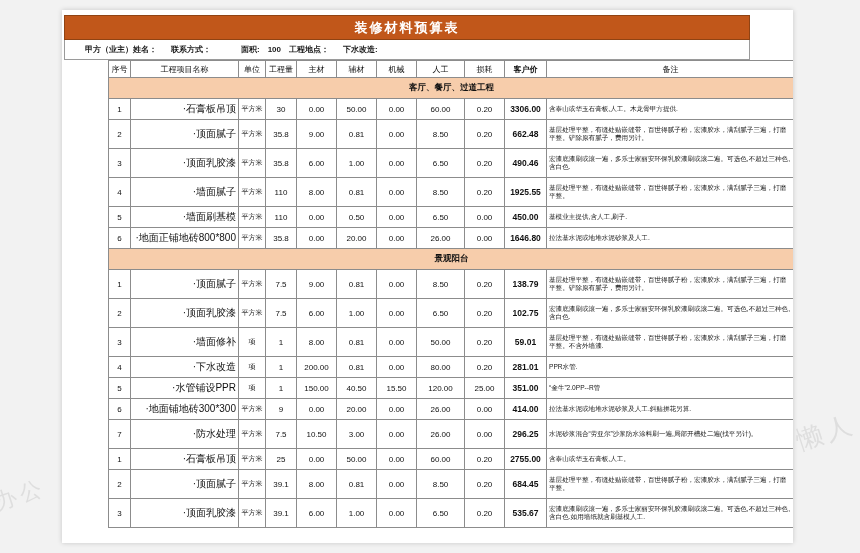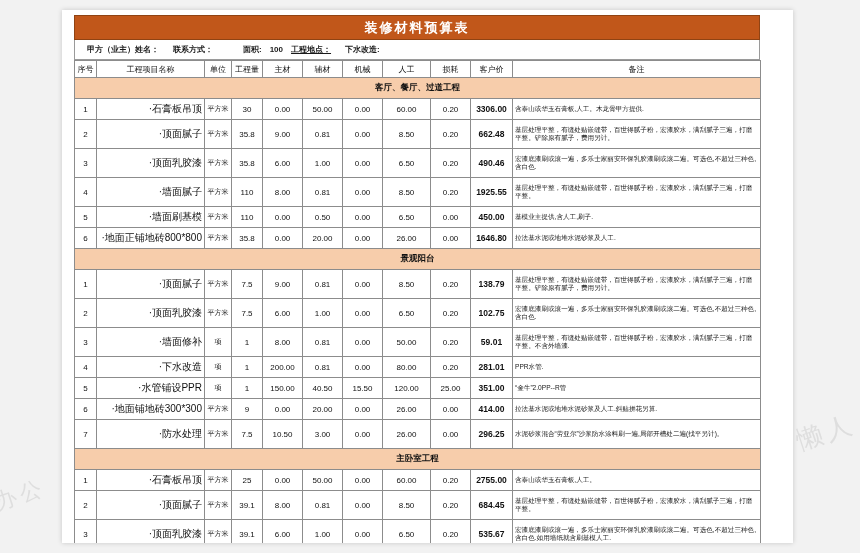--- a/index.html
+++ b/index.html
@@ -15,47 +15,47 @@
       letter-spacing:4px;pointer-events:none;user-select:none;z-index:0;}
   .wm-r{right:4px;top:415px;transform:rotate(-18deg);}
   .wm-l{left:-6px;top:480px;transform:rotate(-18deg);font-size:22px;}
   
   .sheet{
     position:absolute;left:62px;top:10px;width:731px;height:533px;
     background:#ffffff;
     box-shadow:0 0 5px rgba(0,0,0,.18);
     z-index:2;overflow:hidden;
   }
-  .doc{position:absolute;left:12px;top:5px;width:686px;}
+  .doc{position:absolute;left:2px;top:5px;width:686px;}
   
   .title-band{
     height:25px;background:#c1571a;color:#ffffff;
     display:flex;align-items:center;justify-content:center;
     font-size:13px;font-weight:bold;letter-spacing:2px;
     border:1px solid #8f4313;box-sizing:border-box;
   }
   
   .info-band{
     height:20px;border:1px solid #9a9a9a;border-top:none;
     box-sizing:border-box;display:flex;align-items:center;
-    font-size:8px;font-weight:bold;color:#1a1a1a;padding-left:12px;
+    font-size:8px;font-weight:bold;color:#1a1a1a;padding-left:20px;
   }
   .info-band span{white-space:nowrap;}
   .sp1{display:inline-block;width:14px;}
   .sp2{display:inline-block;width:30px;}
   .sp3{display:inline-block;width:8px;}
-  .u{text-decoration:underline;}
-  
-  table.bt{border-collapse:collapse;width:686px;table-layout:fixed;font-size:8px;color:#111;}
+  .u{}
+  
+  table.bt{border-collapse:collapse;width:686px;table-layout:fixed;font-size:8px;color:#111;margin-left:44px;}
   table.bt td,table.bt th{
     border:1px solid #8c8c8c;box-sizing:border-box;padding:0 2px;
     vertical-align:middle;overflow:hidden;
   }
   thead th{height:17px;font-size:8px;font-weight:normal;text-align:center;background:#fff;}
-  thead th.bold{font-weight:normal;}
+  thead th.bold{font-weight:bold;}
   tr.section td{
     background:#f7cdab;height:16px;text-align:center;font-weight:bold;
     font-size:8.5px;color:#111;
   }
   td.c{text-align:center;}
   td.price{text-align:center;font-weight:bold;font-size:8.5px;}
   td.name{text-align:right;padding-left:5px;font-size:10px;}
   td.unit{text-align:center;font-size:7px;line-height:7.5px;}
   td.remark{text-align:left;font-size:6.6px;line-height:8.5px;padding:1px 3px;color:#161616;}
   tbody tr{height:21px;}
@@ -288,23 +288,20 @@
             <td class="unit">平方米</td>
             <td class="c">7.5</td>
             <td class="c">10.50</td>
             <td class="c">3.00</td>
             <td class="c">0.00</td>
             <td class="c">26.00</td>
             <td class="c">0.00</td>
             <td class="price">296.25</td>
             <td class="remark">水泥砂浆混合“劳亚尔”沙浆防水涂料刷一遍,局部开槽处二遍(找平另计)。</td>
           </tr>
-          <tr class="section">
-            <td colspan="11">主卧室工程</td>
-          </tr>
           <tr>
             <td class="c">1</td>
             <td class="name">·石膏板吊顶</td>
             <td class="unit">平方米</td>
             <td class="c">25</td>
             <td class="c">0.00</td>
             <td class="c">50.00</td>
             <td class="c">0.00</td>
             <td class="c">60.00</td>
             <td class="c">0.20</td>

